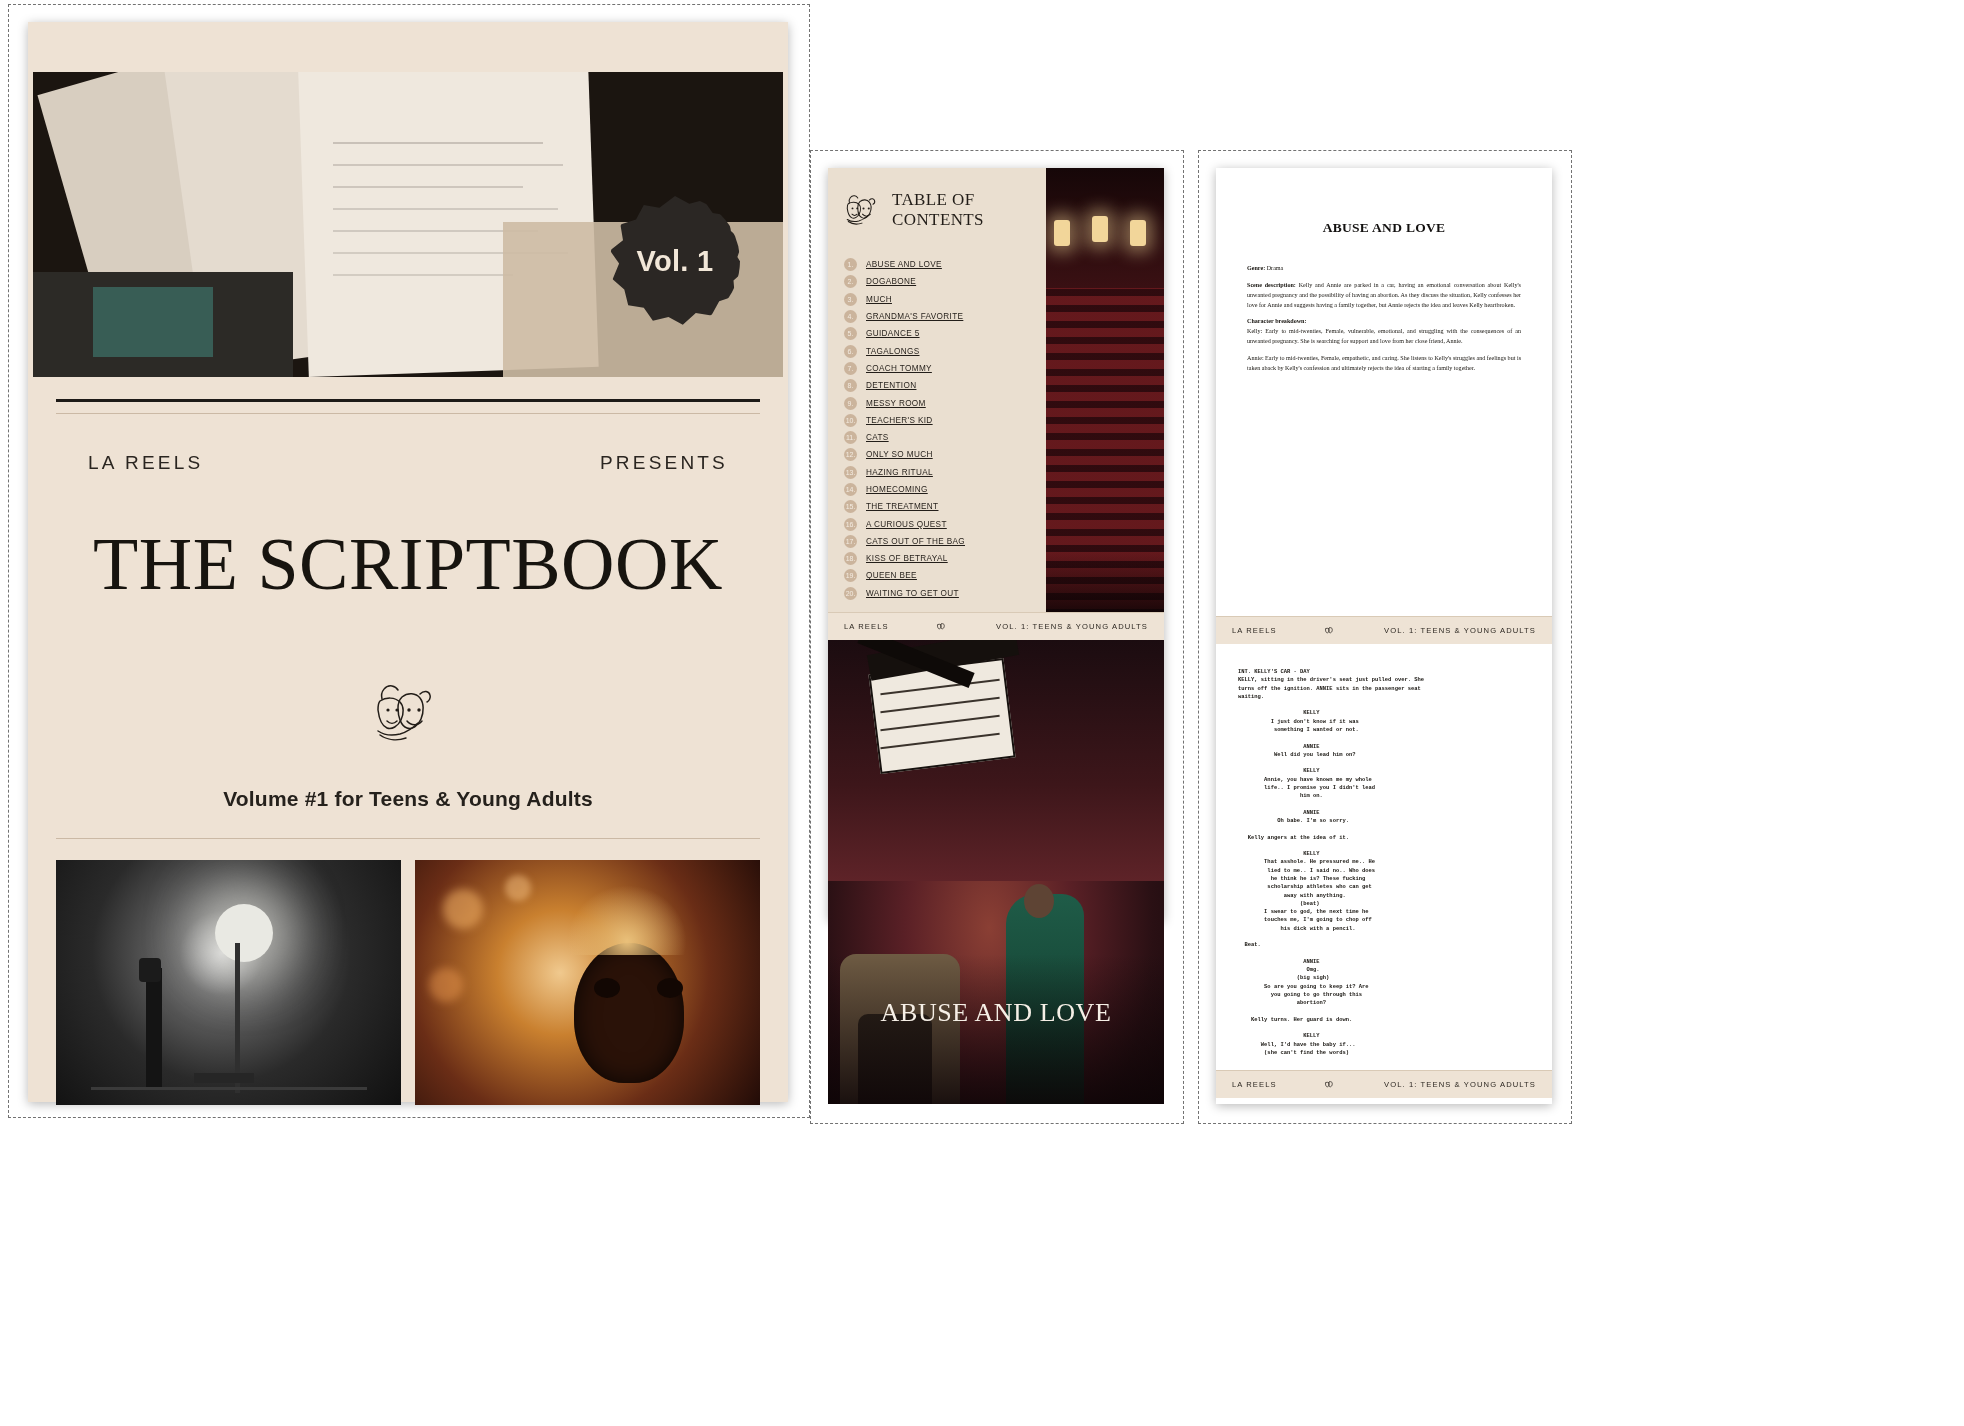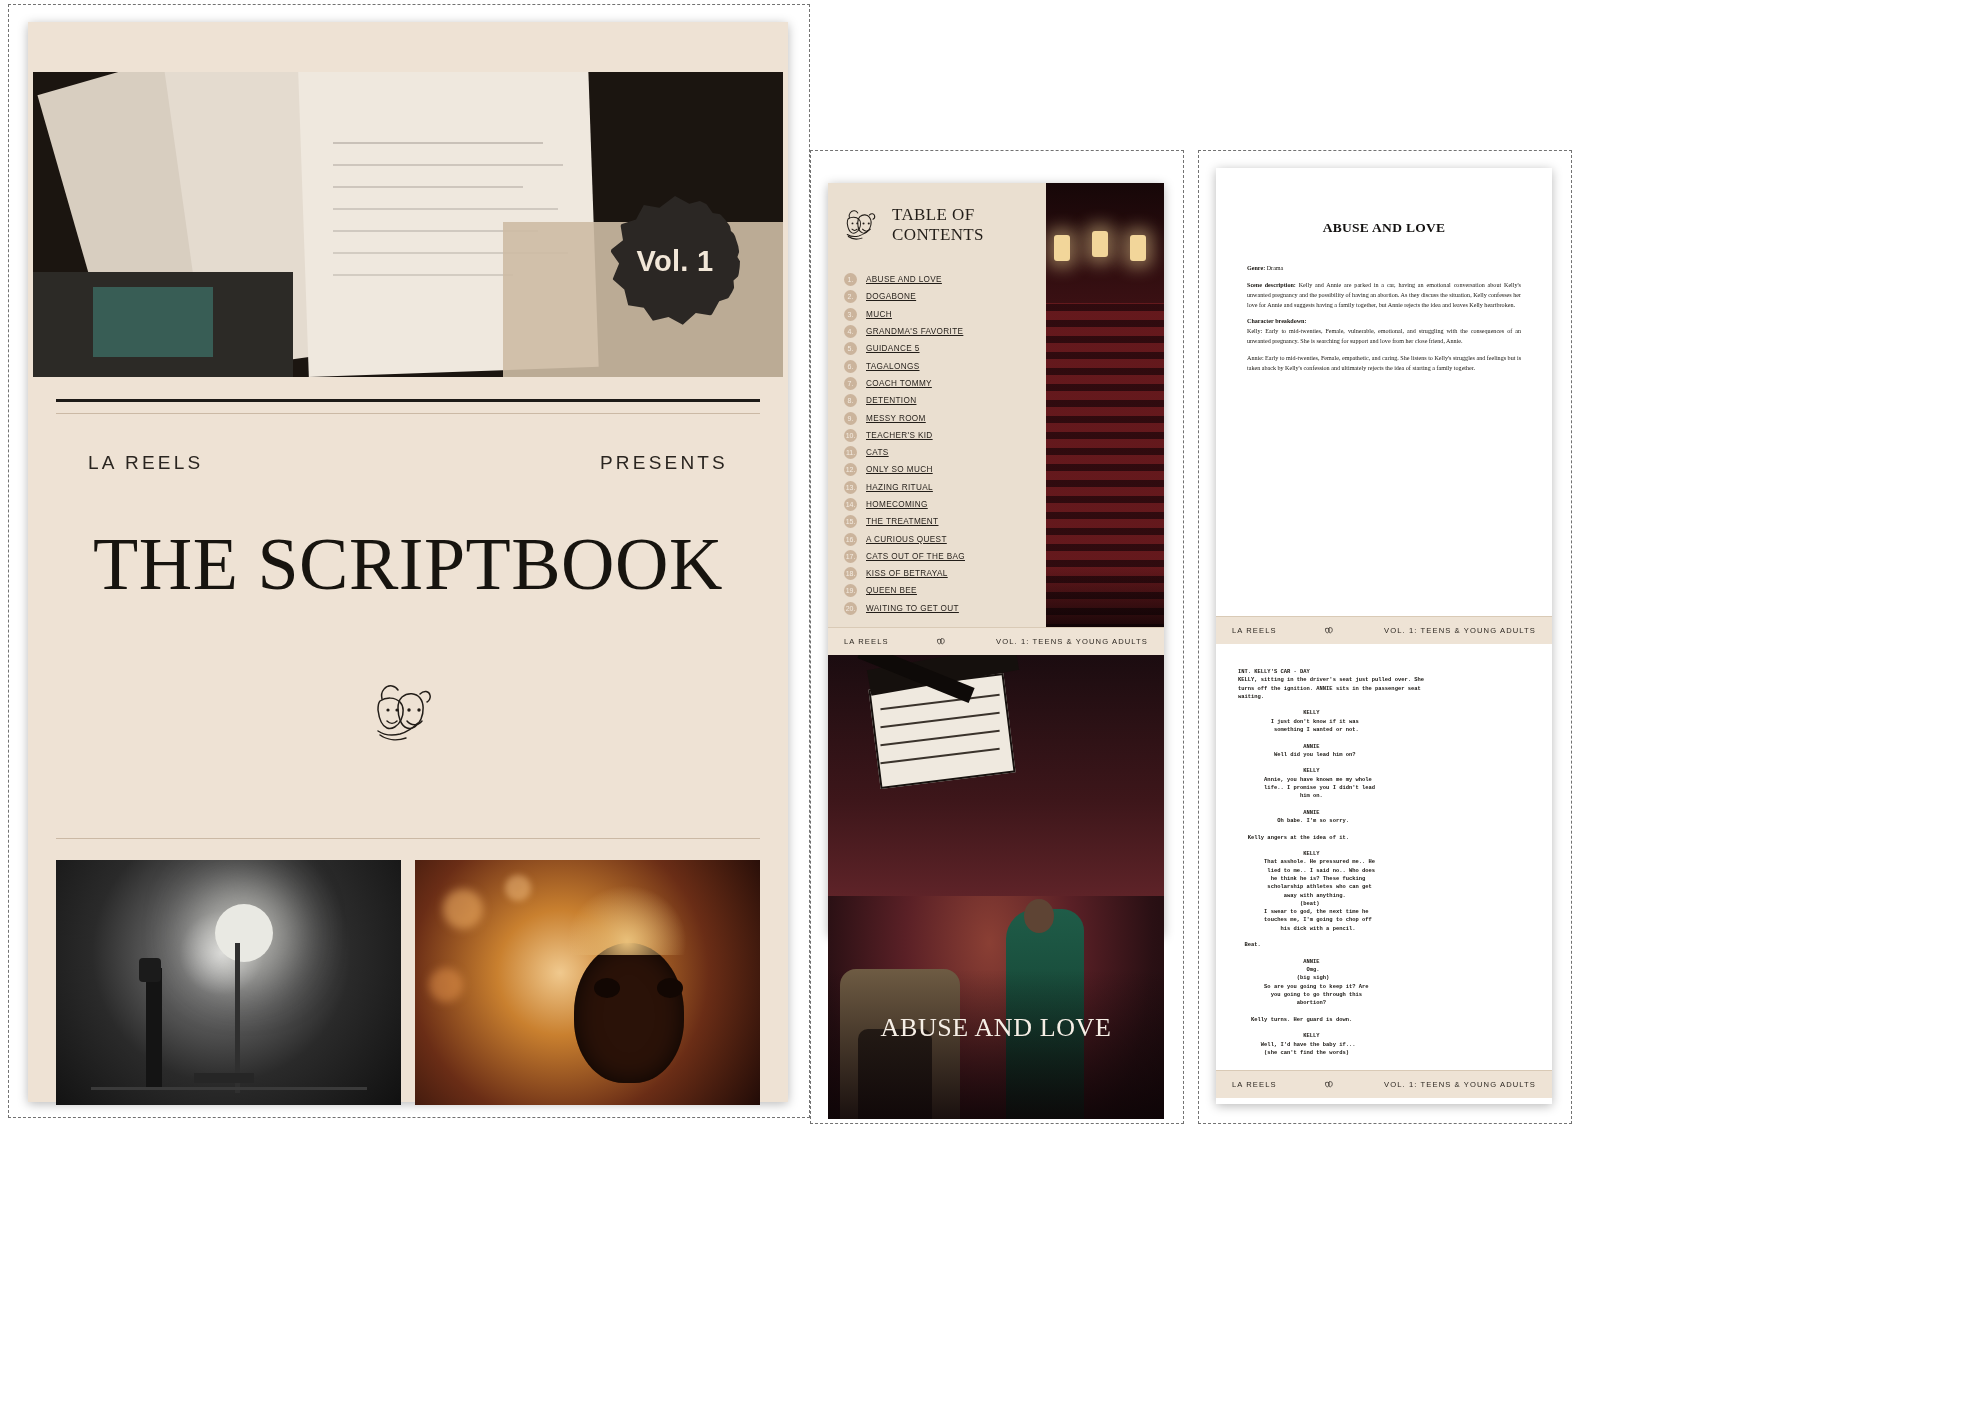--- a/index.html
+++ b/index.html
@@ -42,21 +42,21 @@
   .p1-masks{position:absolute;left:0;top:655px;width:760px;display:flex;justify-content:center;}
   .p1-volline{position:absolute;left:0;top:765px;width:760px;text-align:center;
     font-size:21px;font-weight:700;color:#25211c;letter-spacing:.2px;}
   .p1-rule-bot{position:absolute;left:28px;top:816px;width:704px;height:1px;background:#cbb9a5;}
   .p1-photos{position:absolute;left:28px;top:838px;width:704px;height:245px;display:flex;gap:14px;}
   .p1-photo{flex:1;position:relative;overflow:hidden;}
   .ph-studio{background:radial-gradient(circle at 48% 38%,#cfcfcf 0%,#6e6e6e 18%,#2a2a2a 55%,#101010 100%);}
   .ph-mask{background:radial-gradient(circle at 42% 46%,#f0c98e 0%,#c9802f 26%,#6a2d16 62%,#210b07 100%);}
 
   
-  #page2{left:828px;top:183px;width:336px;height:752px;}
+  #page2{left:828px;top:168px;width:336px;height:752px;}
   #page2-marks{left:810px;top:150px;width:372px;height:972px;}
   .p2-top{position:absolute;left:0;top:0;width:336px;height:444px;display:flex;}
   .p2-toc{width:218px;height:100%;background:#eadfd0;position:relative;}
   .p2-strip{flex:1;height:100%;overflow:hidden;background:#2d1114;position:relative;}
   .toc-head{position:absolute;left:14px;top:22px;width:192px;display:flex;align-items:center;gap:8px;}
   .toc-head-text{font-family:"Liberation Serif",serif;font-size:17px;line-height:1.15;color:#221d18;letter-spacing:.4px;}
   .toc-list{position:absolute;left:16px;top:88px;width:196px;}
   .toc-item{display:flex;align-items:center;gap:9px;height:17.3px;}
   .toc-num{width:13px;height:13px;border-radius:50%;background:#cbb49c;color:#f4ece2;
     font-size:7px;display:flex;align-items:center;justify-content:center;flex:none;}
@@ -138,20 +138,21 @@
           <circle cx="41" cy="33" r="1.7" fill="#221d18" stroke="none"></circle>
           <circle cx="51" cy="33" r="1.7" fill="#221d18" stroke="none"></circle>
           <path d="M39 44c4 5 11 5 15 0"></path>
           <path d="M52 17c4-4 9-3 10 1 1 3-1 6-3 7"></path>
           <path d="M10 54c6 4 14 5 22 3 7-2 13-6 18-11"></path>
           <path d="M12 58c7 5 17 6 26 3"></path>
         </g>
       </svg>
     </div>
 
+    <div class="p1-volline">Volume #1 for Teens &amp; Young Adults</div>
     <div class="p1-rule-bot"></div>
 
     <div class="p1-photos">
       <div class="p1-photo ph-studio">
         <div style="position:absolute;left:46%;top:18%;width:58px;height:58px;border-radius:50%;background:#e9e9e3;box-shadow:0 0 46px 22px rgba(240,240,232,.5);"></div>
         <div style="position:absolute;left:52%;top:34%;width:5px;height:150px;background:#2f2f2f;"></div>
         <div style="position:absolute;left:26%;top:44%;width:16px;height:120px;background:#141414;"></div>
         <div style="position:absolute;left:24%;top:40%;width:22px;height:24px;border-radius:4px;background:#1b1b1b;"></div>
         <div style="position:absolute;left:10%;bottom:6%;width:80%;height:3px;background:#3a3a3a;"></div>
         <div style="position:absolute;left:40%;bottom:9%;width:60px;height:10px;background:#262626;"></div>

